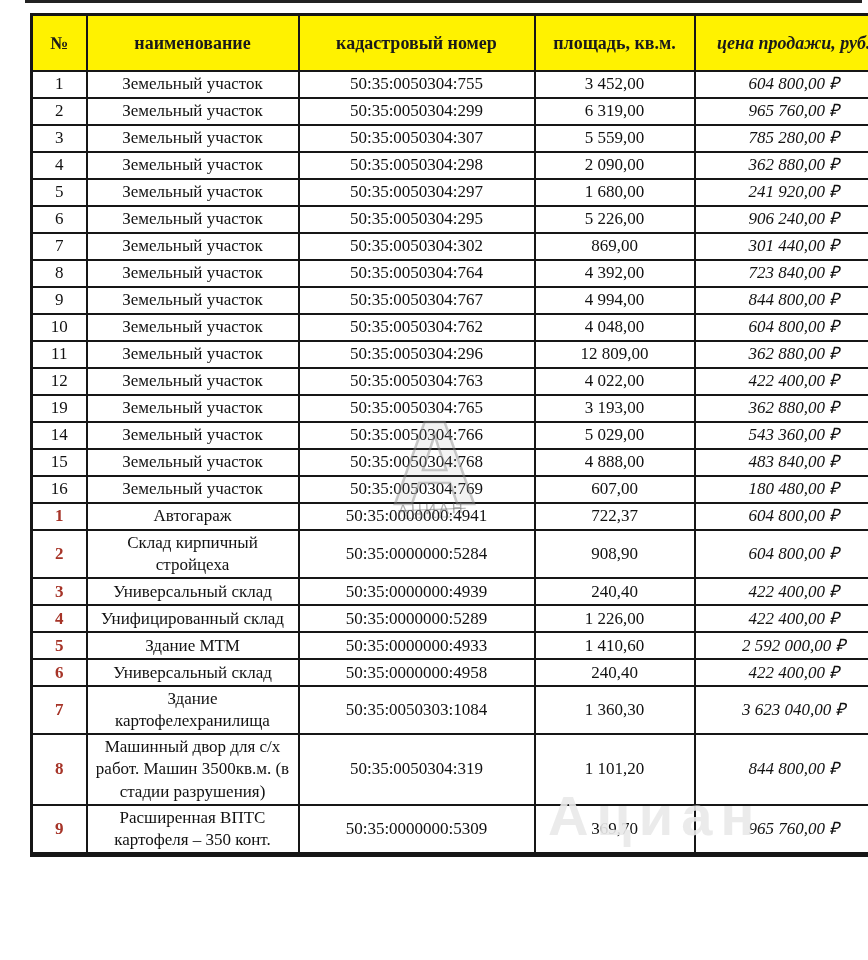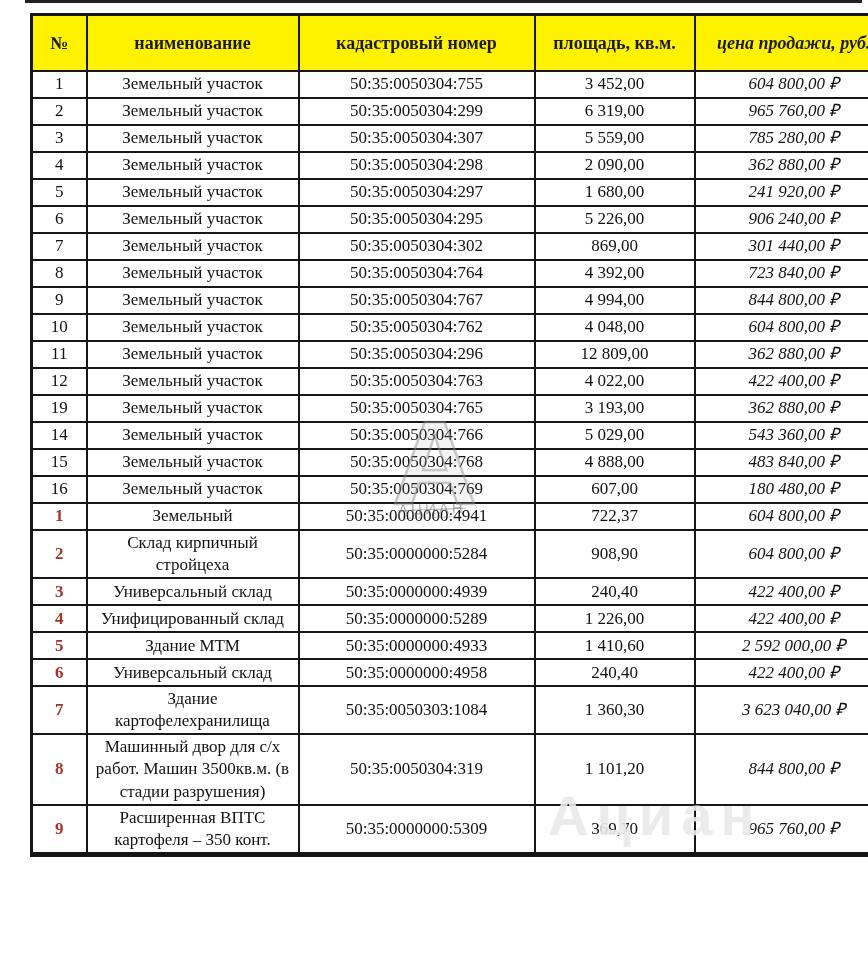--- a/index.html
+++ b/index.html
@@ -234,21 +234,21 @@
         </tr>
         <tr class="row-land">
           <td class="col-num">16</td>
           <td class="col-name">Земельный участок</td>
           <td class="col-cadastral">50:35:0050304:769</td>
           <td class="col-area">607,00</td>
           <td class="col-price">180 480,00 ₽</td>
         </tr>
         <tr class="row-building">
           <td class="col-num">1</td>
-          <td class="col-name">Земельный</td>
+          <td class="col-name">Автогараж</td>
           <td class="col-cadastral">50:35:0000000:4941</td>
           <td class="col-area">722,37</td>
           <td class="col-price">604 800,00 ₽</td>
         </tr>
         <tr class="row-building">
           <td class="col-num">2</td>
           <td class="col-name">Склад кирпичный стройцеха</td>
           <td class="col-cadastral">50:35:0000000:5284</td>
           <td class="col-area">908,90</td>
           <td class="col-price">604 800,00 ₽</td>

